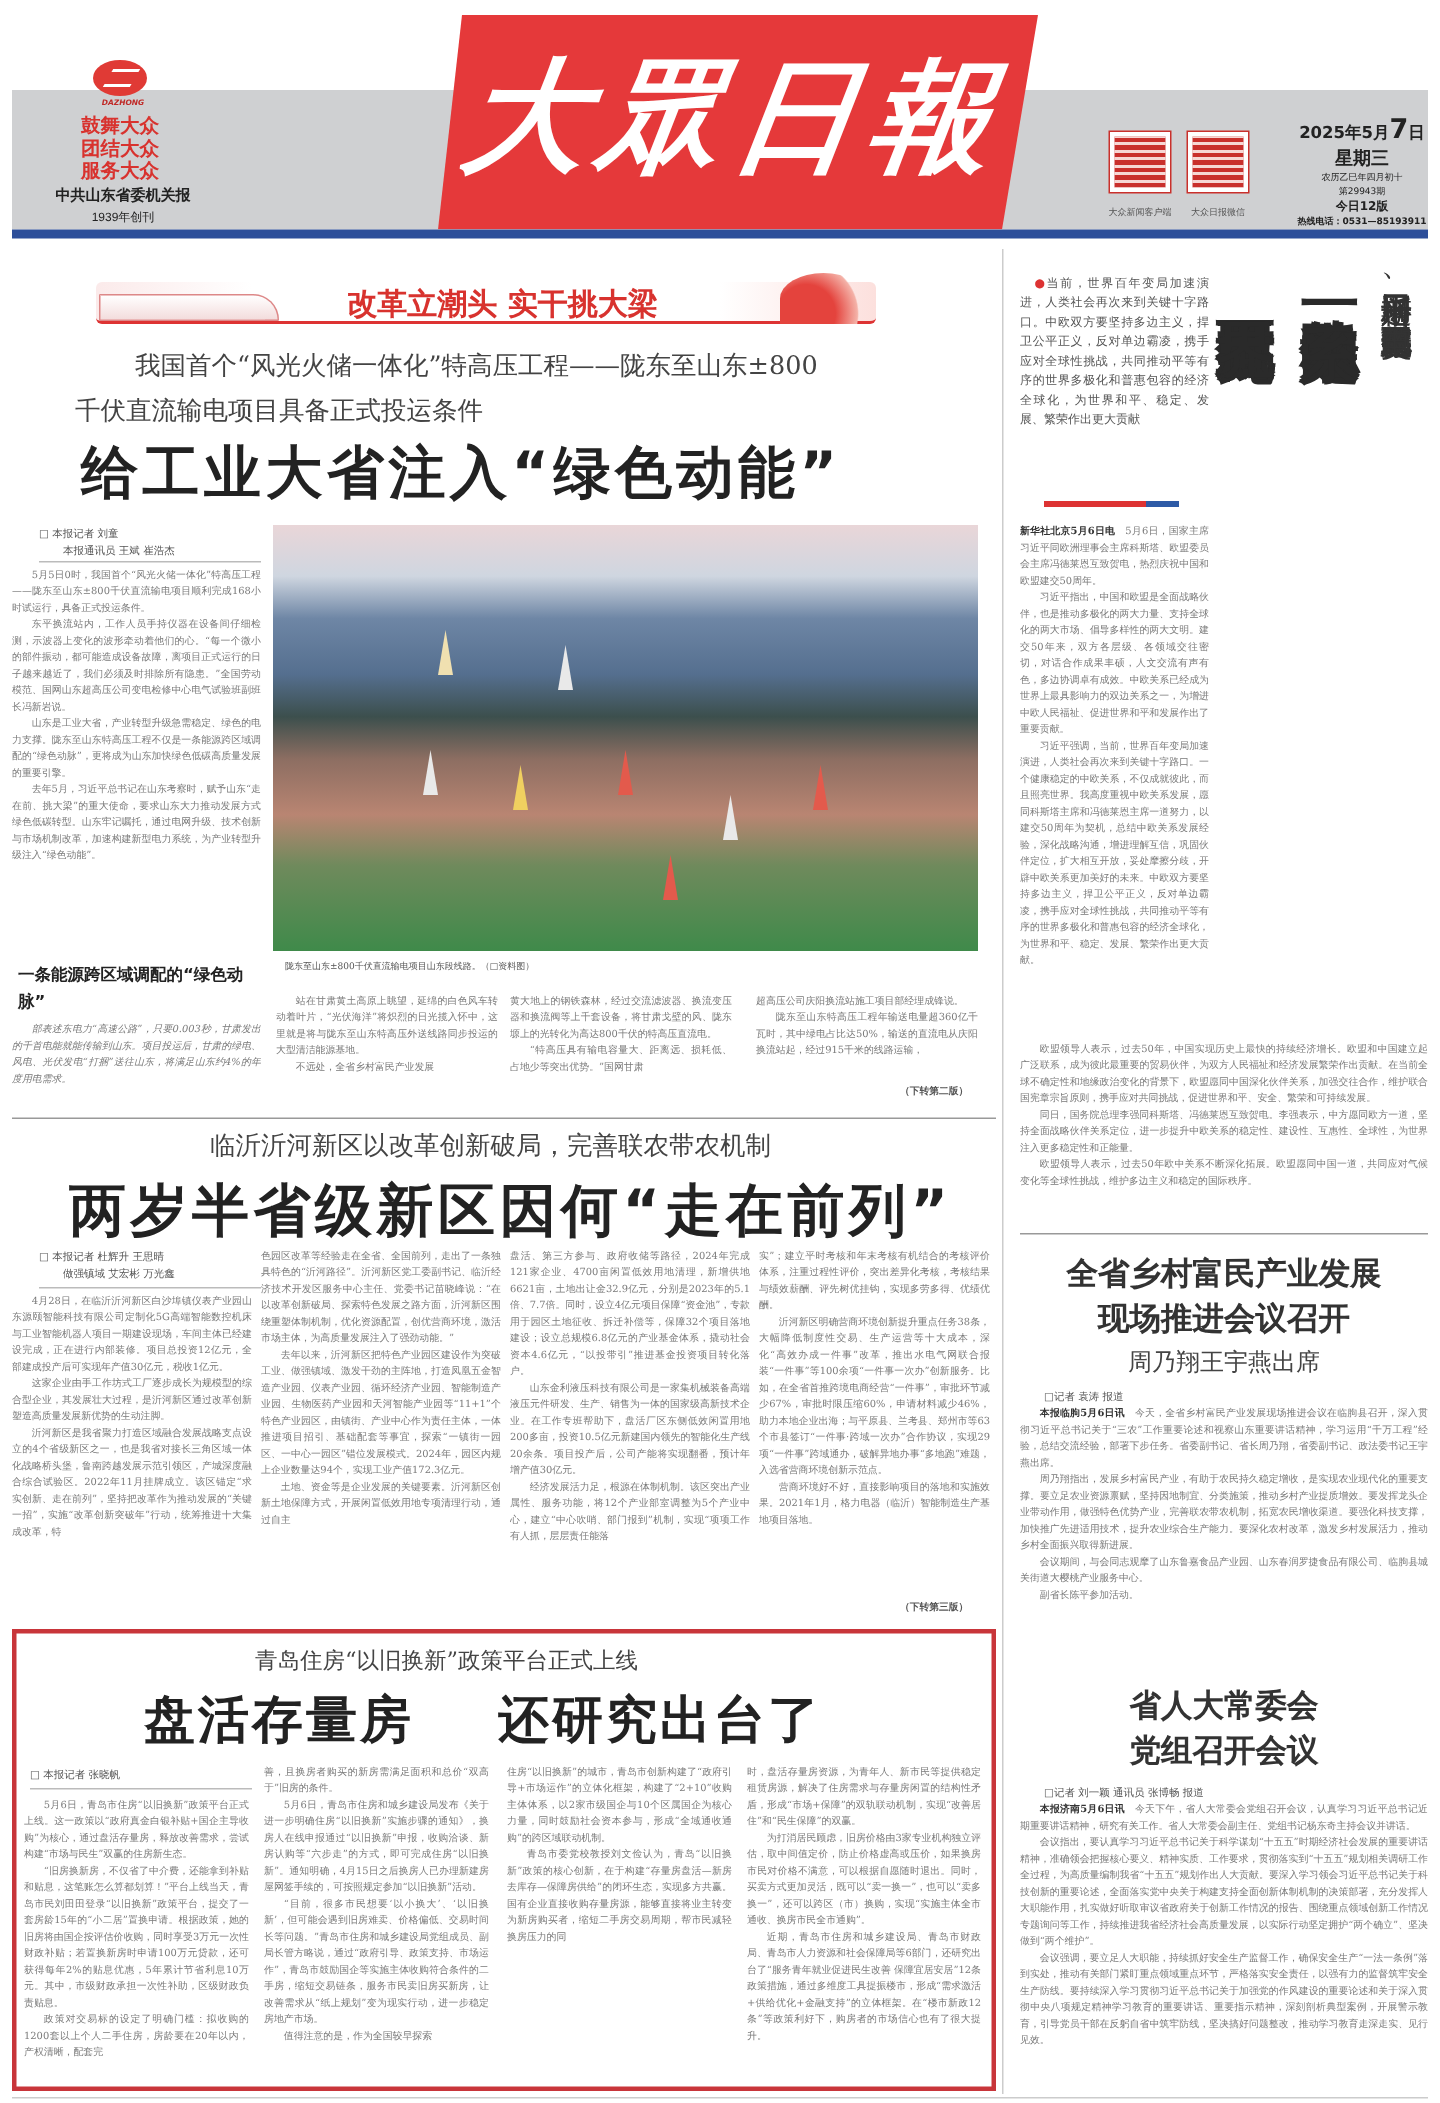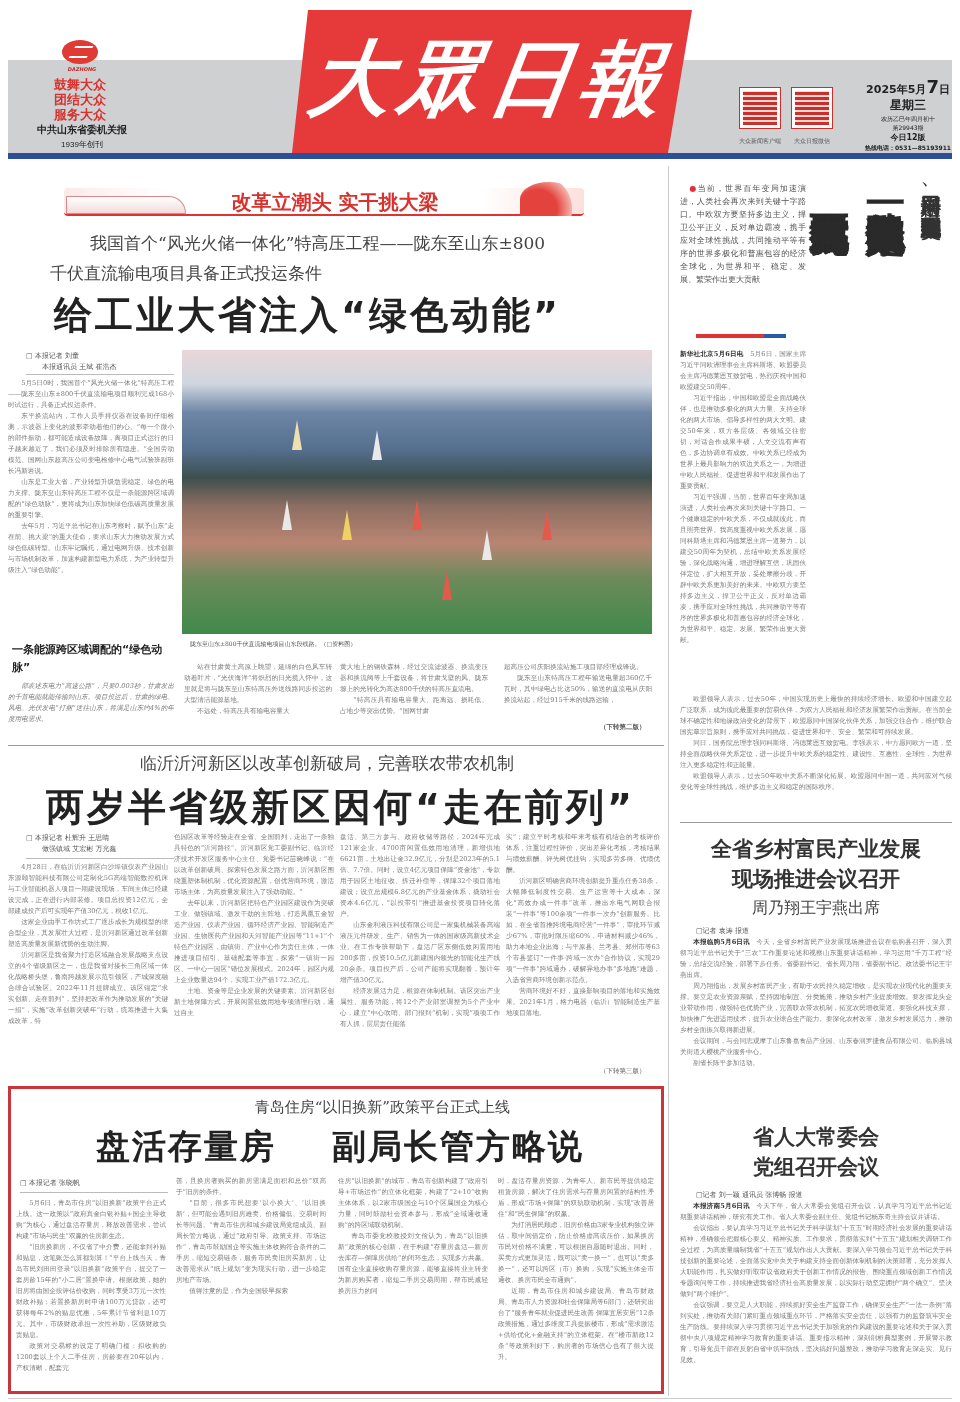--- a/index.html
+++ b/index.html
@@ -117,21 +117,21 @@
   <div class="tower" style="left:300px;top:180px"></div>
   <div class="tower" style="left:360px;top:160px;border-bottom-color:#e35a4c"></div>
   <div class="tower" style="left:260px;top:220px;border-bottom-color:#e35a4c"></div>
   <div class="tower" style="left:110px;top:70px;border-bottom-color:#f0e0b0"></div>
   <div class="tower" style="left:190px;top:80px"></div>
 </div>
 <div class="abs caption" style="left:190px;top:640px;width:420px">陇东至山东±800千伏直流输电项目山东段线路。（□资料图）</div>
 
 <div class="abs body" style="left:184px;top:662px;width:148px;height:70px;overflow:hidden">
     <p>站在甘肃黄土高原上眺望，延绵的白色风车转动着叶片，“光伏海洋”将炽烈的日光揽入怀中，这里就是将与陇东至山东特高压外送线路同步投运的大型清洁能源基地。</p>
-    <p>不远处，特高压具有输电容量大</p>
+    <p>不远处，全省乡村富民产业发展</p>
   </div>
 <div class="abs body" style="left:340px;top:662px;width:148px;height:70px;overflow:hidden">
     <p style="text-indent:0">黄大地上的钢铁森林，经过交流滤波器、换流变压器和换流阀等上千套设备，将甘肃戈壁的风、陇东塬上的光转化为高达800千伏的特高压直流电。</p>
     <p>“特高压具有输电容量大、距离远、损耗低、占地少等突出优势。”国网甘肃</p>
   </div>
 <div class="abs body" style="left:504px;top:662px;width:148px;height:60px;overflow:hidden">
     <p style="text-indent:0">超高压公司庆阳换流站施工项目部经理成锋说。</p>
     <p>陇东至山东特高压工程年输送电量超360亿千瓦时，其中绿电占比达50%，输送的直流电从庆阳换流站起，经过915千米的线路运输，</p>
   </div>
 <div class="abs byline" style="left:600px;top:722px;font-weight:bold;font-size:6.5px">（下转第二版）</div>
@@ -158,35 +158,36 @@
 <div class="abs body" style="left:340px;top:832px;width:160px;height:245px;overflow:hidden">
     <p style="text-indent:0">盘活、第三方参与、政府收储等路径，2024年完成121家企业、4700亩闲置低效用地清理，新增供地6621亩，土地出让金32.9亿元，分别是2023年的5.1倍、7.7倍。同时，设立4亿元项目保障“资金池”，专款用于园区土地征收、拆迁补偿等，保障32个项目落地建设；设立总规模6.8亿元的产业基金体系，撬动社会资本4.6亿元，“以投带引”推进基金投资项目转化落户。</p>
     <p>山东金利液压科技有限公司是一家集机械装备高端液压元件研发、生产、销售为一体的国家级高新技术企业。在工作专班帮助下，盘活厂区东侧低效闲置用地200多亩，投资10.5亿元新建国内领先的智能化生产线20余条。项目投产后，公司产能将实现翻番，预计年增产值30亿元。</p>
     <p>经济发展活力足，根源在体制机制。该区突出产业属性、服务功能，将12个产业部室调整为5个产业中心，建立“中心吹哨、部门报到”机制，实现“项项工作有人抓，层层责任能落</p>
   </div>
 <div class="abs body" style="left:506px;top:832px;width:154px;height:235px;overflow:hidden">
     <p style="text-indent:0">实”；建立平时考核和年末考核有机结合的考核评价体系，注重过程性评价，突出差异化考核，考核结果与绩效薪酬、评先树优挂钩，实现多劳多得、优绩优酬。</p>
     <p>沂河新区明确营商环境创新提升重点任务38条，大幅降低制度性交易、生产运营等十大成本，深化“高效办成一件事”改革，推出水电气网联合报装“一件事”等100余项“一件事一次办”创新服务。比如，在全省首推跨境电商经营“一件事”，审批环节减少67%，审批时限压缩60%，申请材料减少46%，助力本地企业出海；与平原县、兰考县、郑州市等63个市县签订“一件事·跨域一次办”合作协议，实现29项“一件事”跨域通办，破解异地办事“多地跑”难题，入选省营商环境创新示范点。</p>
     <p>营商环境好不好，直接影响项目的落地和实施效果。2021年1月，格力电器（临沂）智能制造生产基地项目落地。</p>
   </div>
-<div class="abs byline" style="left:600px;top:1066px;font-weight:normal;font-size:6.5px">（下转第三版）</div>
+<div class="abs byline" style="left:600px;top:1066px;font-weight:bold;font-size:6.5px">（下转第三版）</div>
 
 <div class="abs box-red"></div>
-<div class="abs kicker" style="left:170px;top:1098px;font-size:15px;width:340px;text-align:right">青岛住房“以旧换新”政策平台正式上线</div>
+<div class="abs kicker" style="left:170px;top:1098px;font-size:15px;width:340px;text-align:left">青岛住房“以旧换新”政策平台正式上线</div>
 <div class="abs hl" style="left:96px;top:1124px;font-size:34px;letter-spacing:2px">盘活存量房</div>
-<div class="abs hl" style="left:332px;top:1124px;font-size:34px;letter-spacing:2px">副局长管方略说</div>
+<div class="abs hl" style="left:332px;top:1124px;font-size:34px;letter-spacing:2px">还研究出台了</div>
 <div class="abs byline" style="left:20px;top:1178px;width:150px">□ 本报记者  张晓帆</div>
 <div class="abs hr" style="left:20px;top:1192px;width:148px"></div>
 <div class="abs body" style="left:16px;top:1198px;width:150px;height:190px;overflow:hidden">
     <p>5月6日，青岛市住房“以旧换新”政策平台正式上线。这一政策以“政府真金白银补贴+国企主导收购”为核心，通过盘活存量房，释放改善需求，尝试构建“市场与民生”双赢的住房新生态。</p>
     <p>“旧房换新房，不仅省了中介费，还能拿到补贴和贴息，这笔账怎么算都划算！”平台上线当天，青岛市民刘田田登录“以旧换新”政策平台，提交了一套房龄15年的“小二居”置换申请。根据政策，她的旧房将由国企按评估价收购，同时享受3万元一次性财政补贴；若置换新房时申请100万元贷款，还可获得每年2%的贴息优惠，5年累计节省利息10万元。其中，市级财政承担一次性补助，区级财政负责贴息。</p>
     <p>政策对交易标的设定了明确门槛：拟收购的1200套以上个人二手住房，房龄要在20年以内，产权清晰，配套完</p>
   </div>
 <div class="abs body" style="left:176px;top:1176px;width:150px;height:212px;overflow:hidden">
     <p style="text-indent:0">善，且换房者购买的新房需满足面积和总价“双高于”旧房的条件。</p>
+    <p>5月6日，青岛市住房和城乡建设局发布《关于进一步明确住房“以旧换新”实施步骤的通知》，换房人在线申报通过“以旧换新”申报，收购洽谈、新房认购等“六步走”的方式，即可完成住房“以旧换新”。通知明确，4月15日之后换房人已办理新建房屋网签手续的，可按照规定参加“以旧换新”活动。</p>
     <p>“目前，很多市民想要‘以小换大’、‘以旧换新’，但可能会遇到旧房难卖、价格偏低、交易时间长等问题。”青岛市住房和城乡建设局党组成员、副局长管方略说，通过“政府引导、政策支持、市场运作”，青岛市鼓励国企等实施主体收购符合条件的二手房，缩短交易链条，服务市民卖旧房买新房，让改善需求从“纸上规划”变为现实行动，进一步稳定房地产市场。</p>
     <p>值得注意的是，作为全国较早探索</p>
   </div>
 <div class="abs body" style="left:338px;top:1176px;width:150px;height:212px;overflow:hidden">
     <p style="text-indent:0">住房“以旧换新”的城市，青岛市创新构建了“政府引导+市场运作”的立体化框架，构建了“2+10”收购主体体系，以2家市级国企与10个区属国企为核心力量，同时鼓励社会资本参与，形成“全域通收通购”的跨区域联动机制。</p>
     <p>青岛市委党校教授刘文俭认为，青岛“以旧换新”政策的核心创新，在于构建“存量房盘活—新房去库存—保障房供给”的闭环生态，实现多方共赢。国有企业直接收购存量房源，能够直接将业主转变为新房购买者，缩短二手房交易周期，帮市民减轻换房压力的同</p>
   </div>
 <div class="abs body" style="left:498px;top:1176px;width:156px;height:212px;overflow:hidden">
     <p style="text-indent:0">时，盘活存量房资源，为青年人、新市民等提供稳定租赁房源，解决了住房需求与存量房闲置的结构性矛盾，形成“市场+保障”的双轨联动机制，实现“改善居住”和“民生保障”的双赢。</p>
     <p>为打消居民顾虑，旧房价格由3家专业机构独立评估，取中间值定价，防止价格虚高或压价，如果换房市民对价格不满意，可以根据自愿随时退出。同时，买卖方式更加灵活，既可以“卖一换一”，也可以“卖多换一”，还可以跨区（市）换购，实现“实施主体全市通收、换房市民全市通购”。</p>

